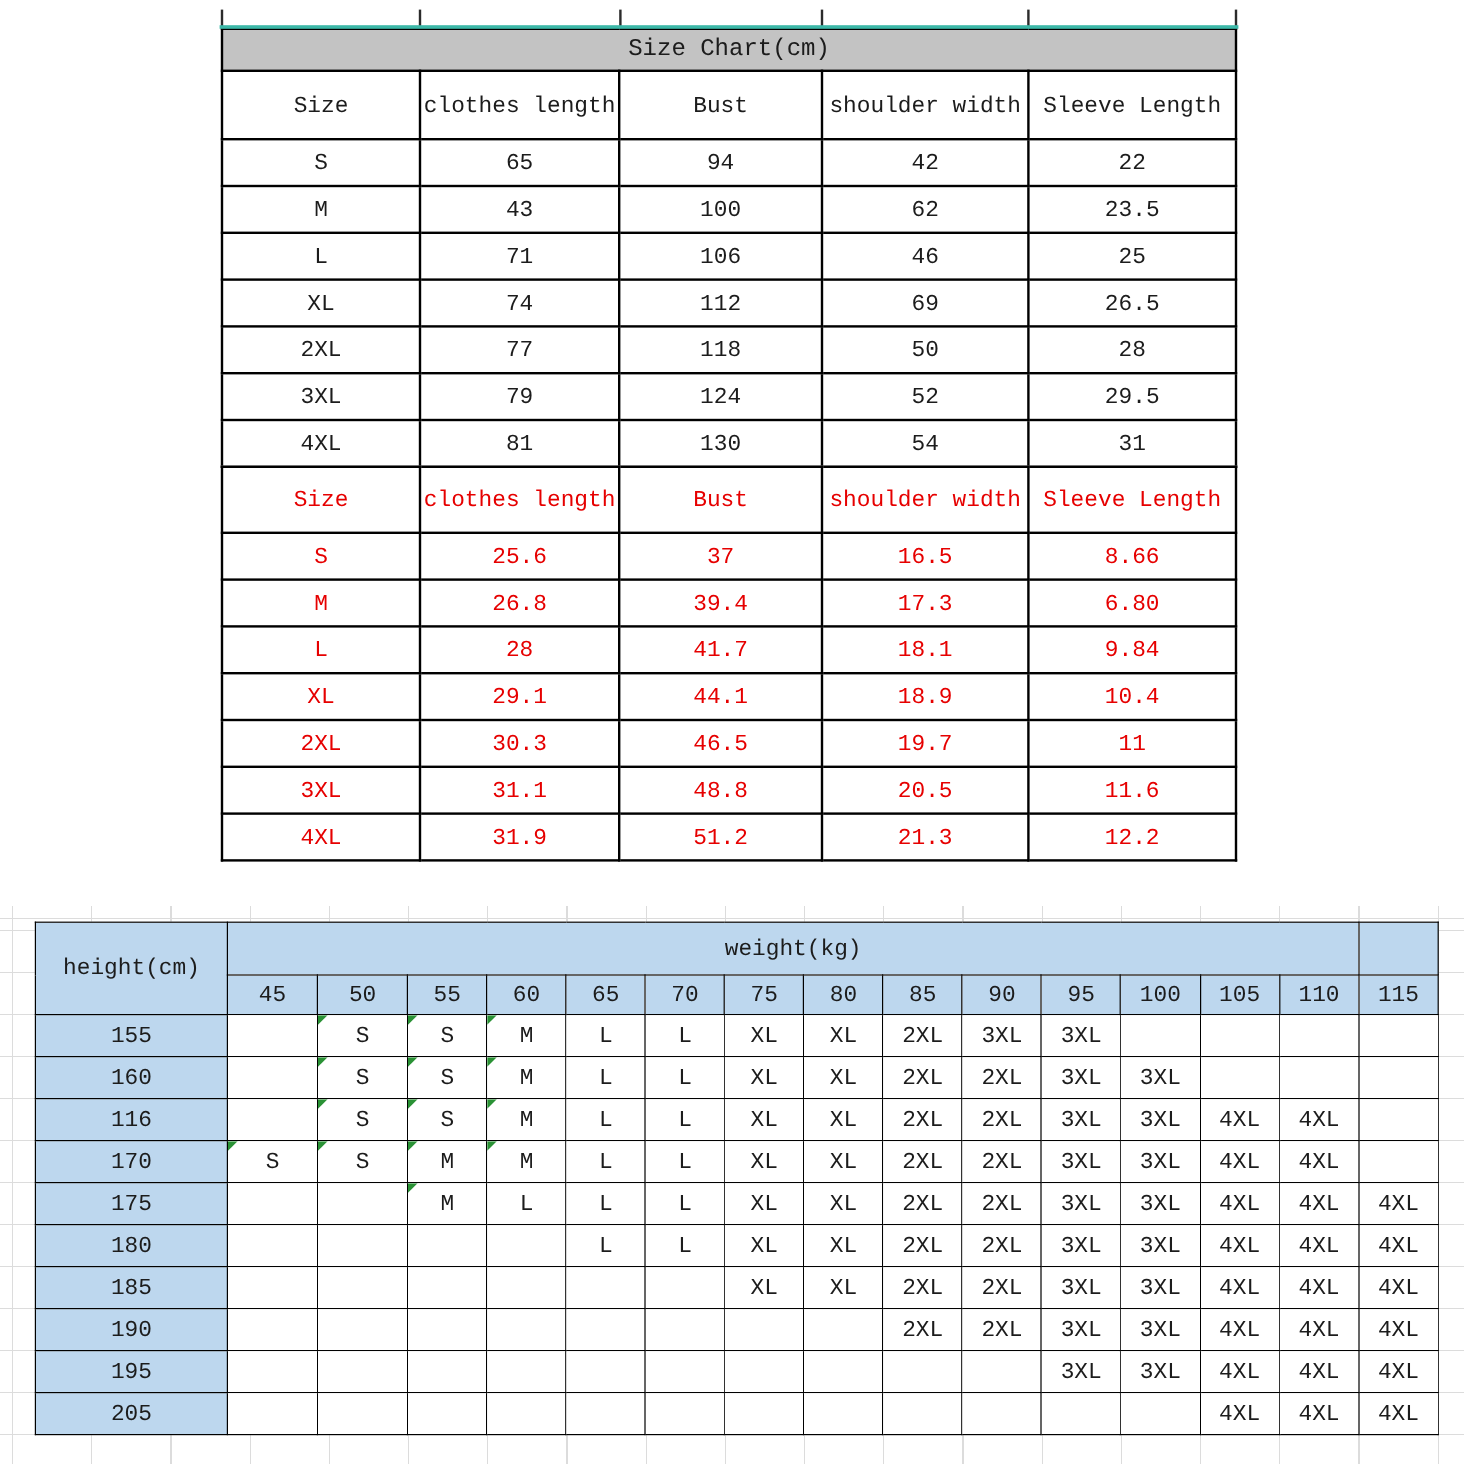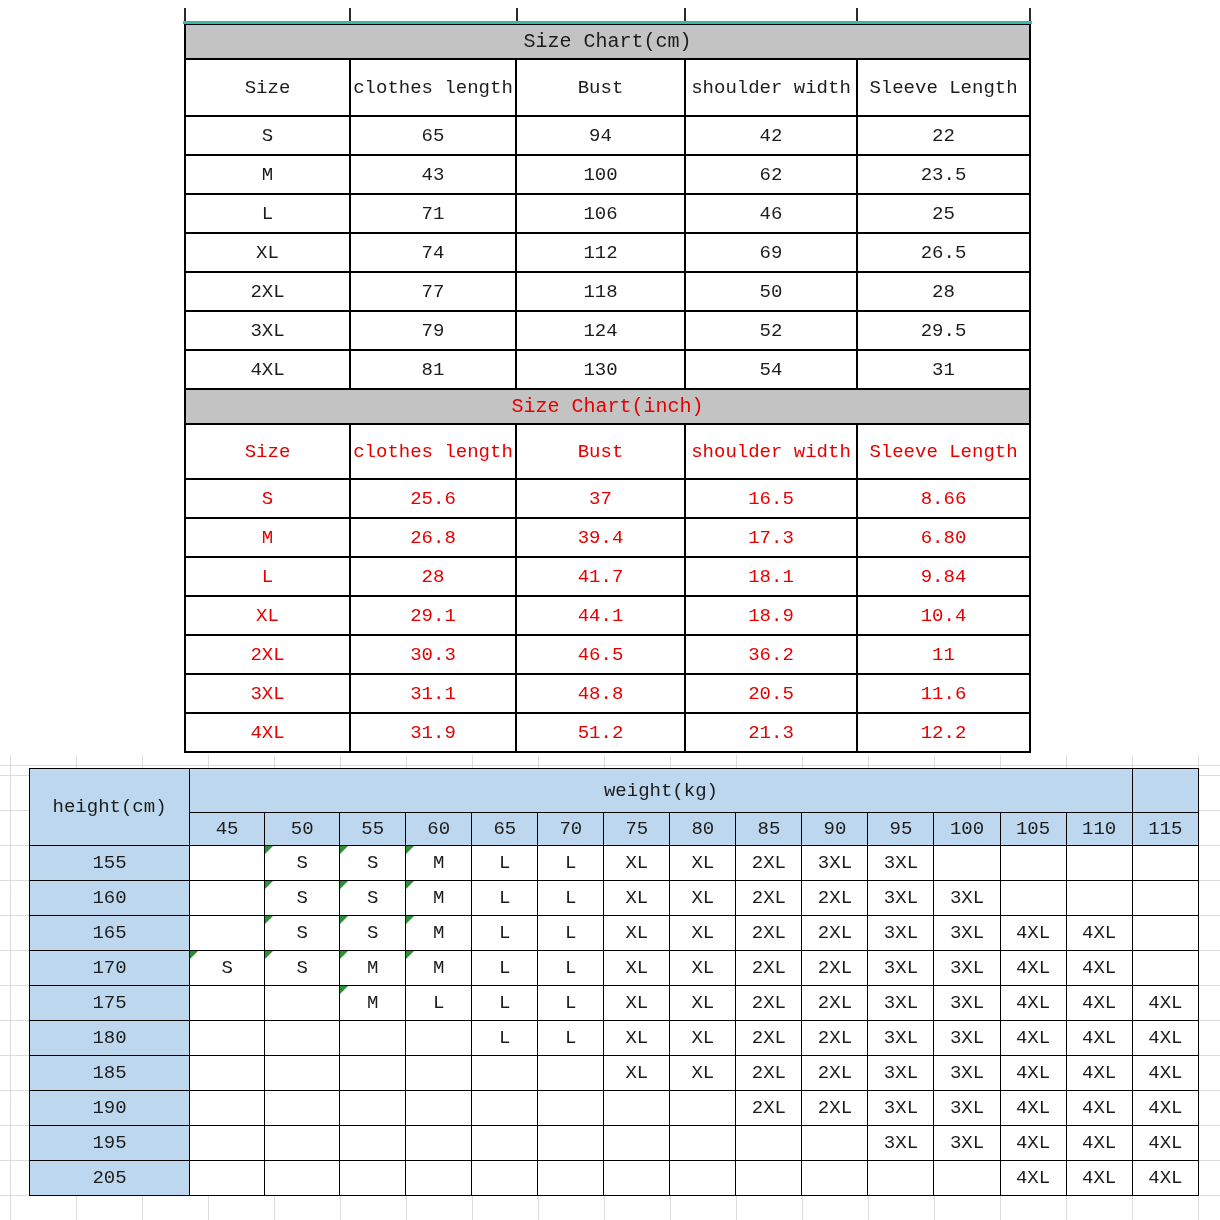--- a/index.html
+++ b/index.html
@@ -131,23 +131,20 @@
 
   <table class="size-table inch">
     <colgroup>
         <col style="width:165px">
         <col style="width:166px">
         <col style="width:169px">
         <col style="width:172px">
         <col style="width:173px">
       </colgroup>
     <thead>
-      <tr class="title-row">
-        <th colspan="5">Size Chart(inch)</th>
-      </tr>
       <tr class="head-row">
         <th>Size</th>
         <th>clothes length</th>
         <th>Bust</th>
         <th>shoulder width</th>
         <th>Sleeve Length</th>
       </tr>
     </thead>
     <tbody>
         <tr>
@@ -175,21 +172,21 @@
           <td>XL</td>
           <td>29.1</td>
           <td>44.1</td>
           <td>18.9</td>
           <td>10.4</td>
         </tr>
         <tr>
           <td>2XL</td>
           <td>30.3</td>
           <td>46.5</td>
-          <td>36.2</td>
+          <td>19.7</td>
           <td>11</td>
         </tr>
         <tr>
           <td>3XL</td>
           <td>31.1</td>
           <td>48.8</td>
           <td>20.5</td>
           <td>11.6</td>
         </tr>
         <tr>
@@ -276,21 +273,21 @@
           <td>XL</td>
           <td>2XL</td>
           <td>2XL</td>
           <td>3XL</td>
           <td>3XL</td>
           <td></td>
           <td></td>
           <td></td>
         </tr>
         <tr>
-          <th class="blue">165</th>
+          <th class="blue">116</th>
           <td></td>
           <td class="green-corner">S</td>
           <td class="green-corner">S</td>
           <td class="green-corner">M</td>
           <td>L</td>
           <td>L</td>
           <td>XL</td>
           <td>XL</td>
           <td>2XL</td>
           <td>2XL</td>

